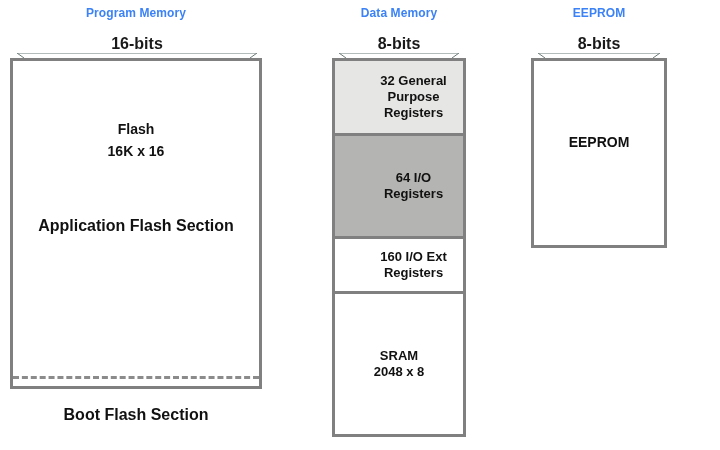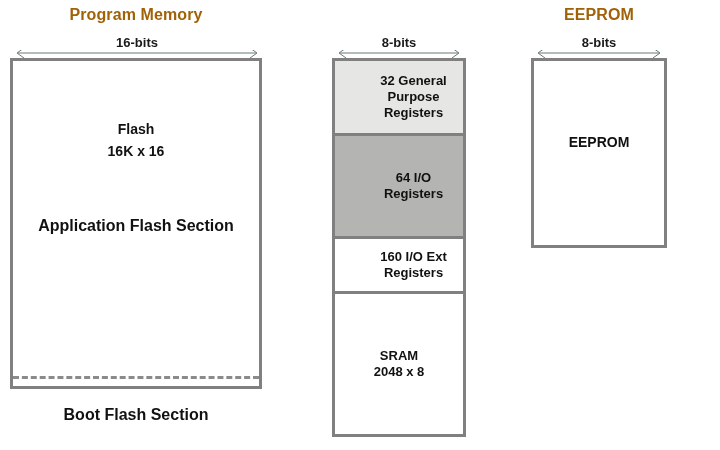--- a/index.html
+++ b/index.html
@@ -18,38 +18,38 @@
   .stage {
     position: absolute;
     inset: 0;
   }
 
   
   .col-title {
     position: absolute;
     text-align: center;
     font-weight: bold;
-    font-size: 16px;
+    font-size: 12px;
     letter-spacing: 0.1px;
-    color: #a16207;
+    color: #3b82f6;
     white-space: nowrap;
   }
 
   
   .dim {
     position: absolute;
     height: 22px;
   }
   .dim-label {
     position: absolute;
     left: 0;
     right: 0;
     top: -3px;
     text-align: center;
-    font-size: 13px;
+    font-size: 16px;
     font-weight: bold;
     color: #1a1a1a;
     background: #ffffff;
     display: inline-block;
     white-space: nowrap;
   }
   .dim svg {
     position: absolute;
     left: 0;
     top: 8px;
@@ -122,20 +122,21 @@
   </div>
 
   <div class="mem-box" style="left:10px; top:58px; width:252px; height:331px;padding-left:44px;">
     <div class="pm-label big" style="top:60px;">Flash</div>
     <div class="pm-label big" style="top:82px;">16K x 16</div>
     <div class="pm-label" style="top:156px;">Application Flash Section</div>
     <div class="dashed-div" style="top:315px;"></div>
     <div class="pm-label" style="top:345px;">Boot Flash Section</div>
   </div>
 
+  <div class="col-title" style="left:332px; top:6px; width:134px;">Data Memory</div>
 
   <div class="dim" style="left:334px; top:38px; width:130px;">
     <svg width="130" height="14" viewBox="0 0 130 14">
       <line x1="6" y1="7" x2="124" y2="7" stroke="#6b7a78" stroke-width="1"></line>
       <polyline points="12,2 5,7 12,12" fill="none" stroke="#6b7a78" stroke-width="1"></polyline>
       <polyline points="118,2 125,7 118,12" fill="none" stroke="#6b7a78" stroke-width="1"></polyline>
     </svg>
     <span class="dim-label">8-bits</span>
   </div>
 

